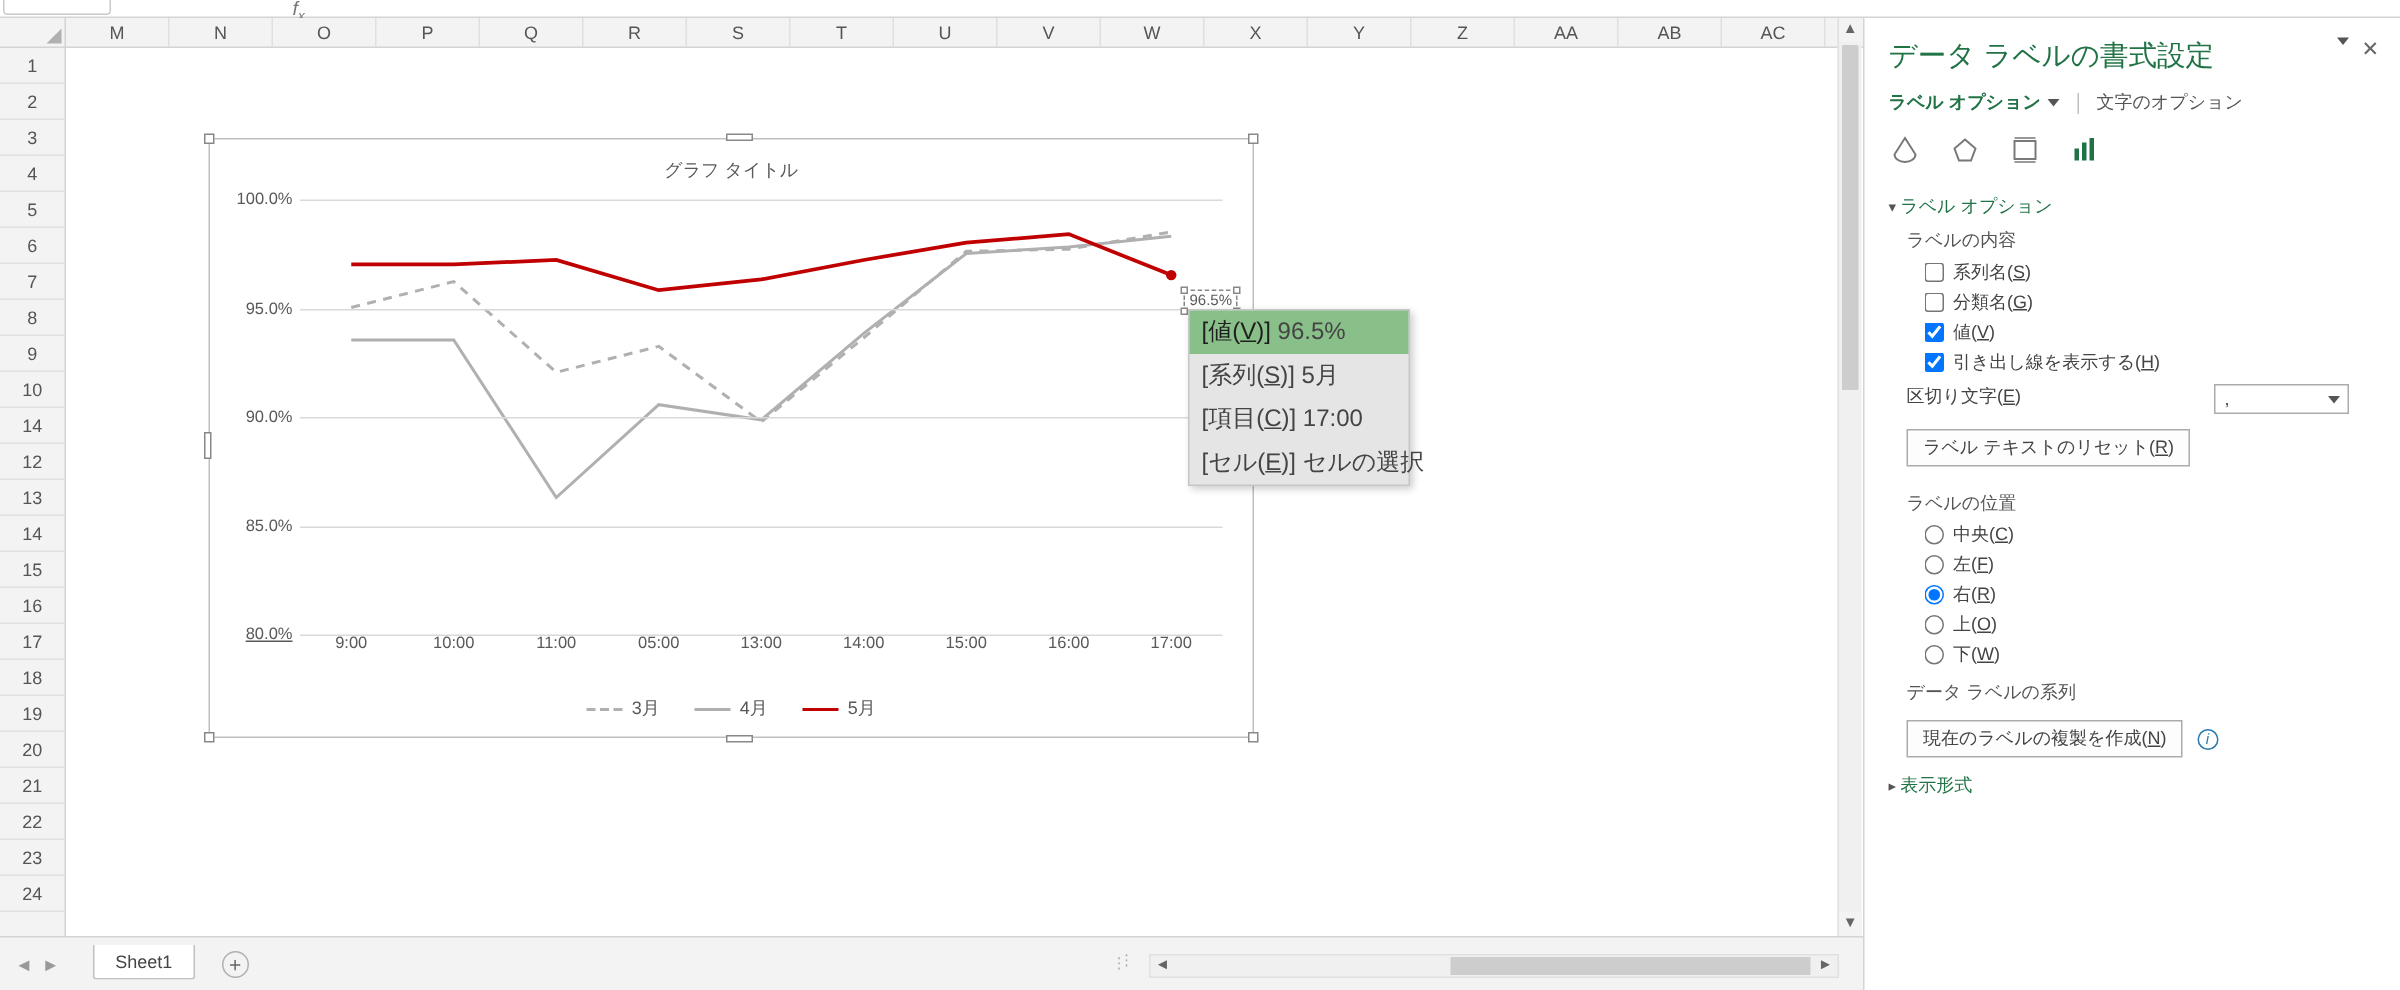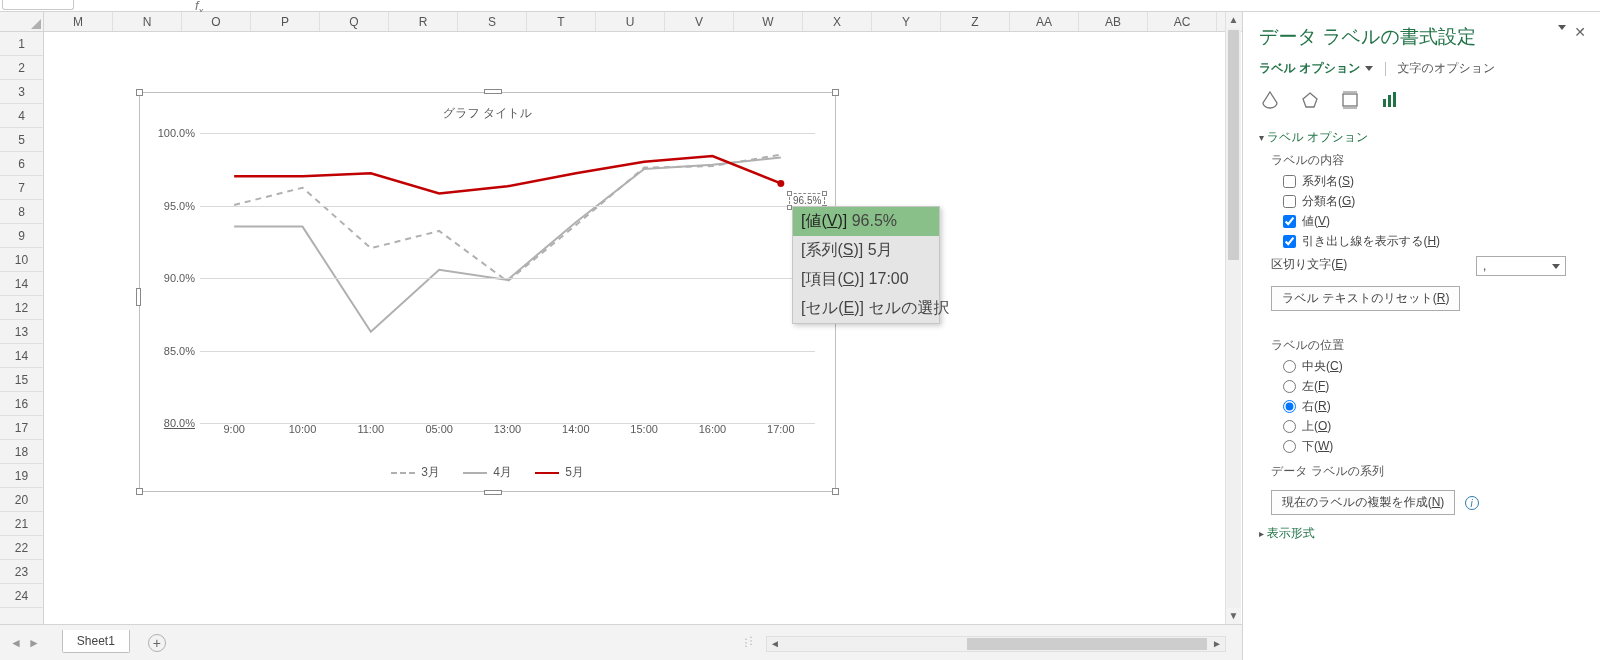--- a/index.html
+++ b/index.html
@@ -298,21 +298,21 @@
   <div class="opt-row">
       <input type="checkbox" checked="" style="">
       <span><span>引き出し線を表示する(</span><span class="u">H</span><span>)</span></span>
     </div>
   <div style="position:relative; margin:6px 0 2px 12px; height:22px;">
     <span><span>区切り文字(</span><span class="u">E</span><span>)</span></span>
     <span class="dropdown">,</span>
   </div>
   <span class="btn"><span>ラベル テキストのリセット(</span><span class="u">R</span><span>)</span></span>
 
-  <div class="group-label" style="margin-top:24px;">ラベルの位置</div>
+  <div class="group-label" style="margin-top:14px;">ラベルの位置</div>
   <div class="opt-row">
       <input type="radio" name="p" style="">
       <span><span>中央(</span><span class="u">C</span><span>)</span></span>
     </div>
   <div class="opt-row">
       <input type="radio" name="p" style="">
       <span><span>左(</span><span class="u">F</span><span>)</span></span>
     </div>
   <div class="opt-row">
       <input type="radio" name="p" checked="" style="">

